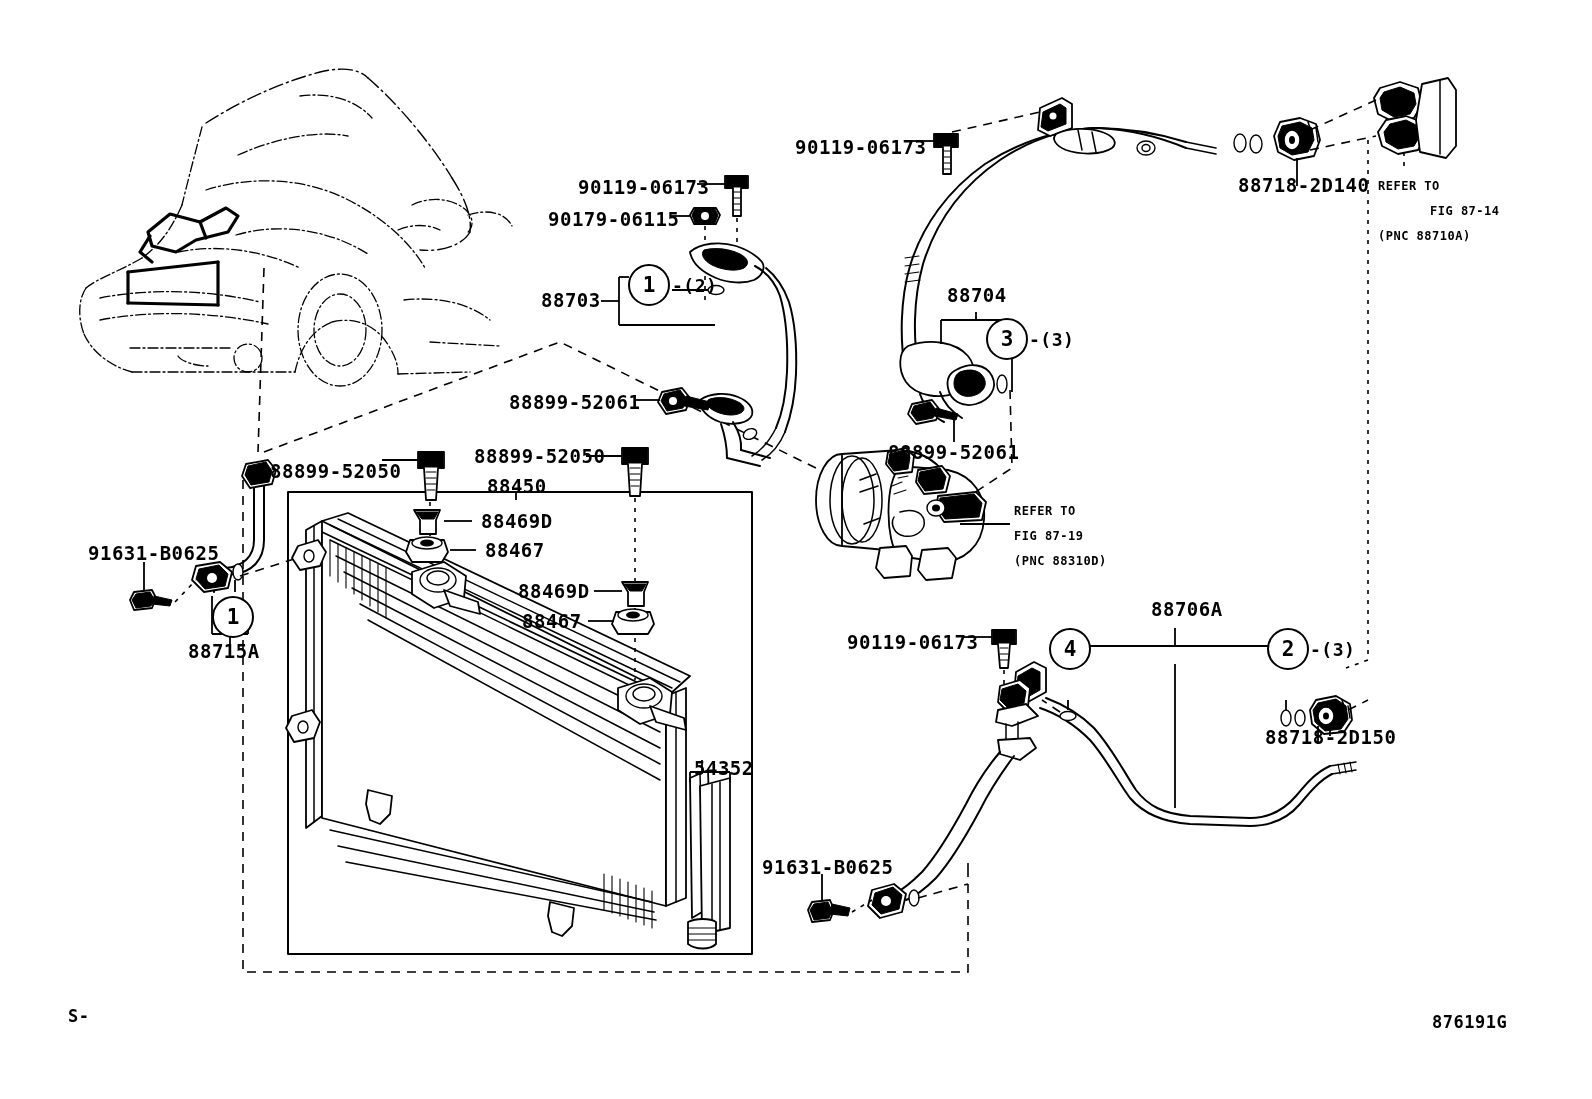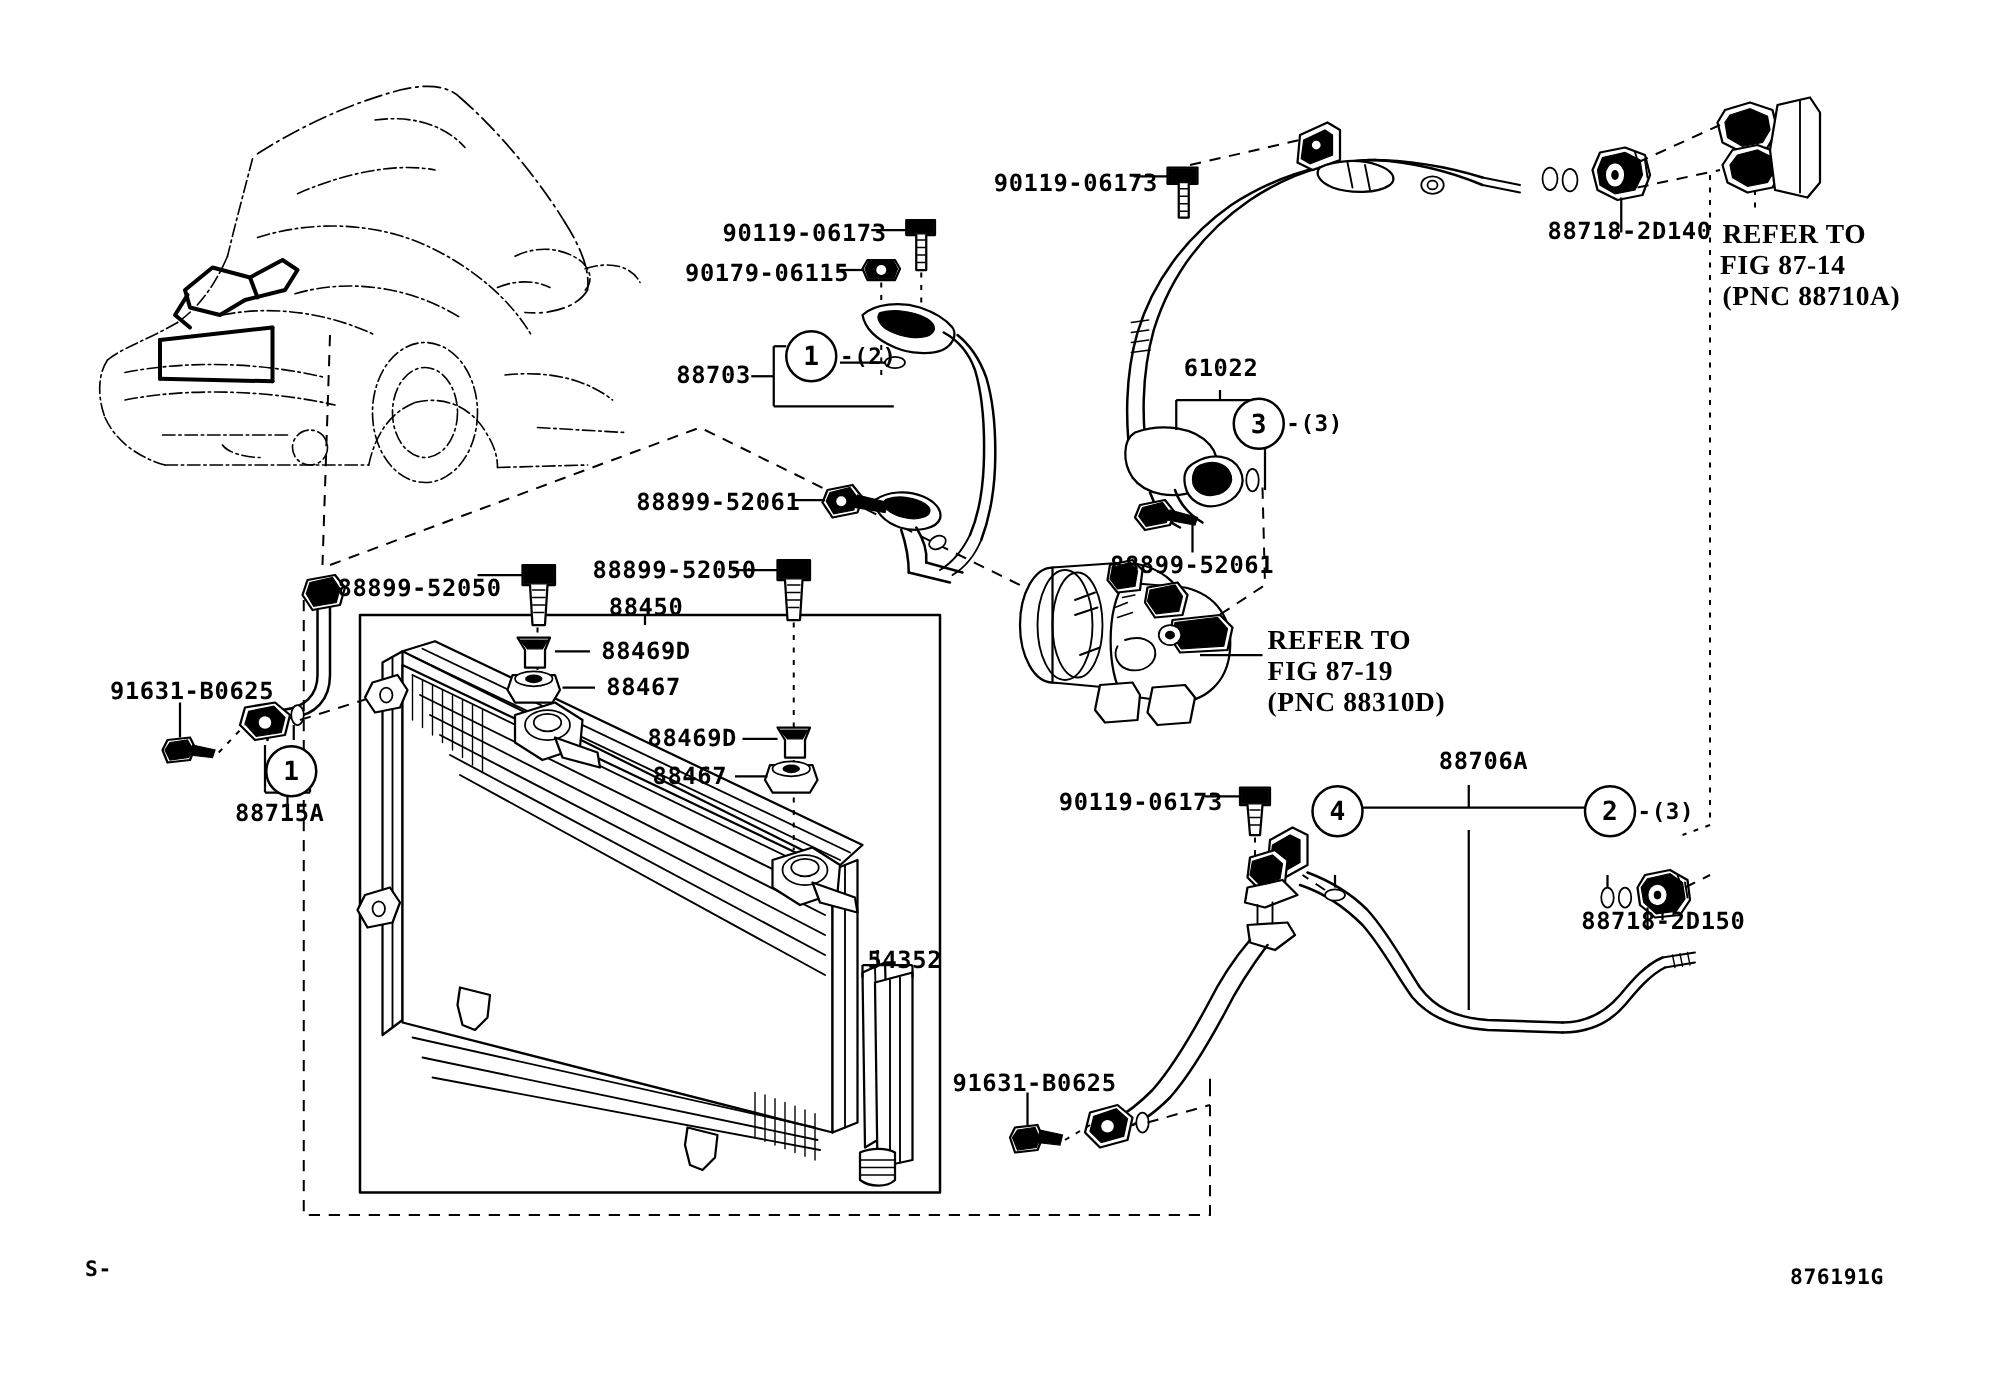--- a/index.html
+++ b/index.html
@@ -4,21 +4,21 @@
 <style>
   html,body{margin:0;padding:0;background:#ffffff;}
   body{width:1592px;height:1099px;position:relative;overflow:hidden;
        font-family:"DejaVu Sans Mono","Liberation Mono",monospace;color:#000;}
   #stage{position:absolute;left:0;top:0;width:1592px;height:1099px;border-radius:31px;}
   #stage svg{position:absolute;left:0;top:0;width:1592px;height:1099px;}
   .lbl{position:absolute;white-space:nowrap;font-weight:bold;letter-spacing:0.5px;
        font-family:"DejaVu Sans Mono","Liberation Mono",monospace;color:#000;}
   .pn{font-size:19px;}
   .qty{font-size:18px;}
-  .refer{font-size:22px;line-height:25px;font-family:Liberation Serif, serif;}
+  .refer{font-size:12px;line-height:25px;}
   .foot{font-size:17px;}
   .cnum{position:absolute;width:38px;height:38px;border:2.5px solid #000;border-radius:50%;
         display:flex;align-items:center;justify-content:center;font-size:21px;font-weight:bold;
         background:#fff;font-family:"DejaVu Sans Mono","Liberation Mono",monospace;}
 </style>
 </head>
 <body>
 
 <div id="stage">
 
@@ -442,24 +442,24 @@
 
 <div class="lbl pn" style="left:541px;top:289px;">88703</div>
 
 <div class="cnum" style="left:628px;top:264px;">1</div>
 
 <div class="lbl qty" style="left:672px;top:275px;">-(2)</div>
 
 <div class="lbl pn" style="left:1238px;top:174px;text-align:right;">88718-2D140</div>
 
 <div class="lbl refer" style="left:1378px;top:174px;">REFER TO</div>
-<div class="lbl refer" style="left:1376px;top:199px;">FIG 87-14</div>
+<div class="lbl refer" style="left:1430px;top:199px;">FIG 87-14</div>
 <div class="lbl refer" style="left:1378px;top:224px;">(PNC 88710A)</div>
 
-<div class="lbl pn" style="left:947px;top:284px;">61022</div>
+<div class="lbl pn" style="left:947px;top:284px;">88704</div>
 
 <div class="cnum" style="left:986px;top:318px;">3</div>
 
 <div class="lbl qty" style="left:1029px;top:329px;">-(3)</div>
 
 <div class="lbl pn" style="left:888px;top:441px;">88899-52061</div>
 
 <div class="lbl refer" style="left:1014px;top:499px;">REFER TO</div>
 <div class="lbl refer" style="left:1014px;top:524px;">FIG 87-19</div>
 <div class="lbl refer" style="left:1014px;top:549px;">(PNC 88310D)</div>

